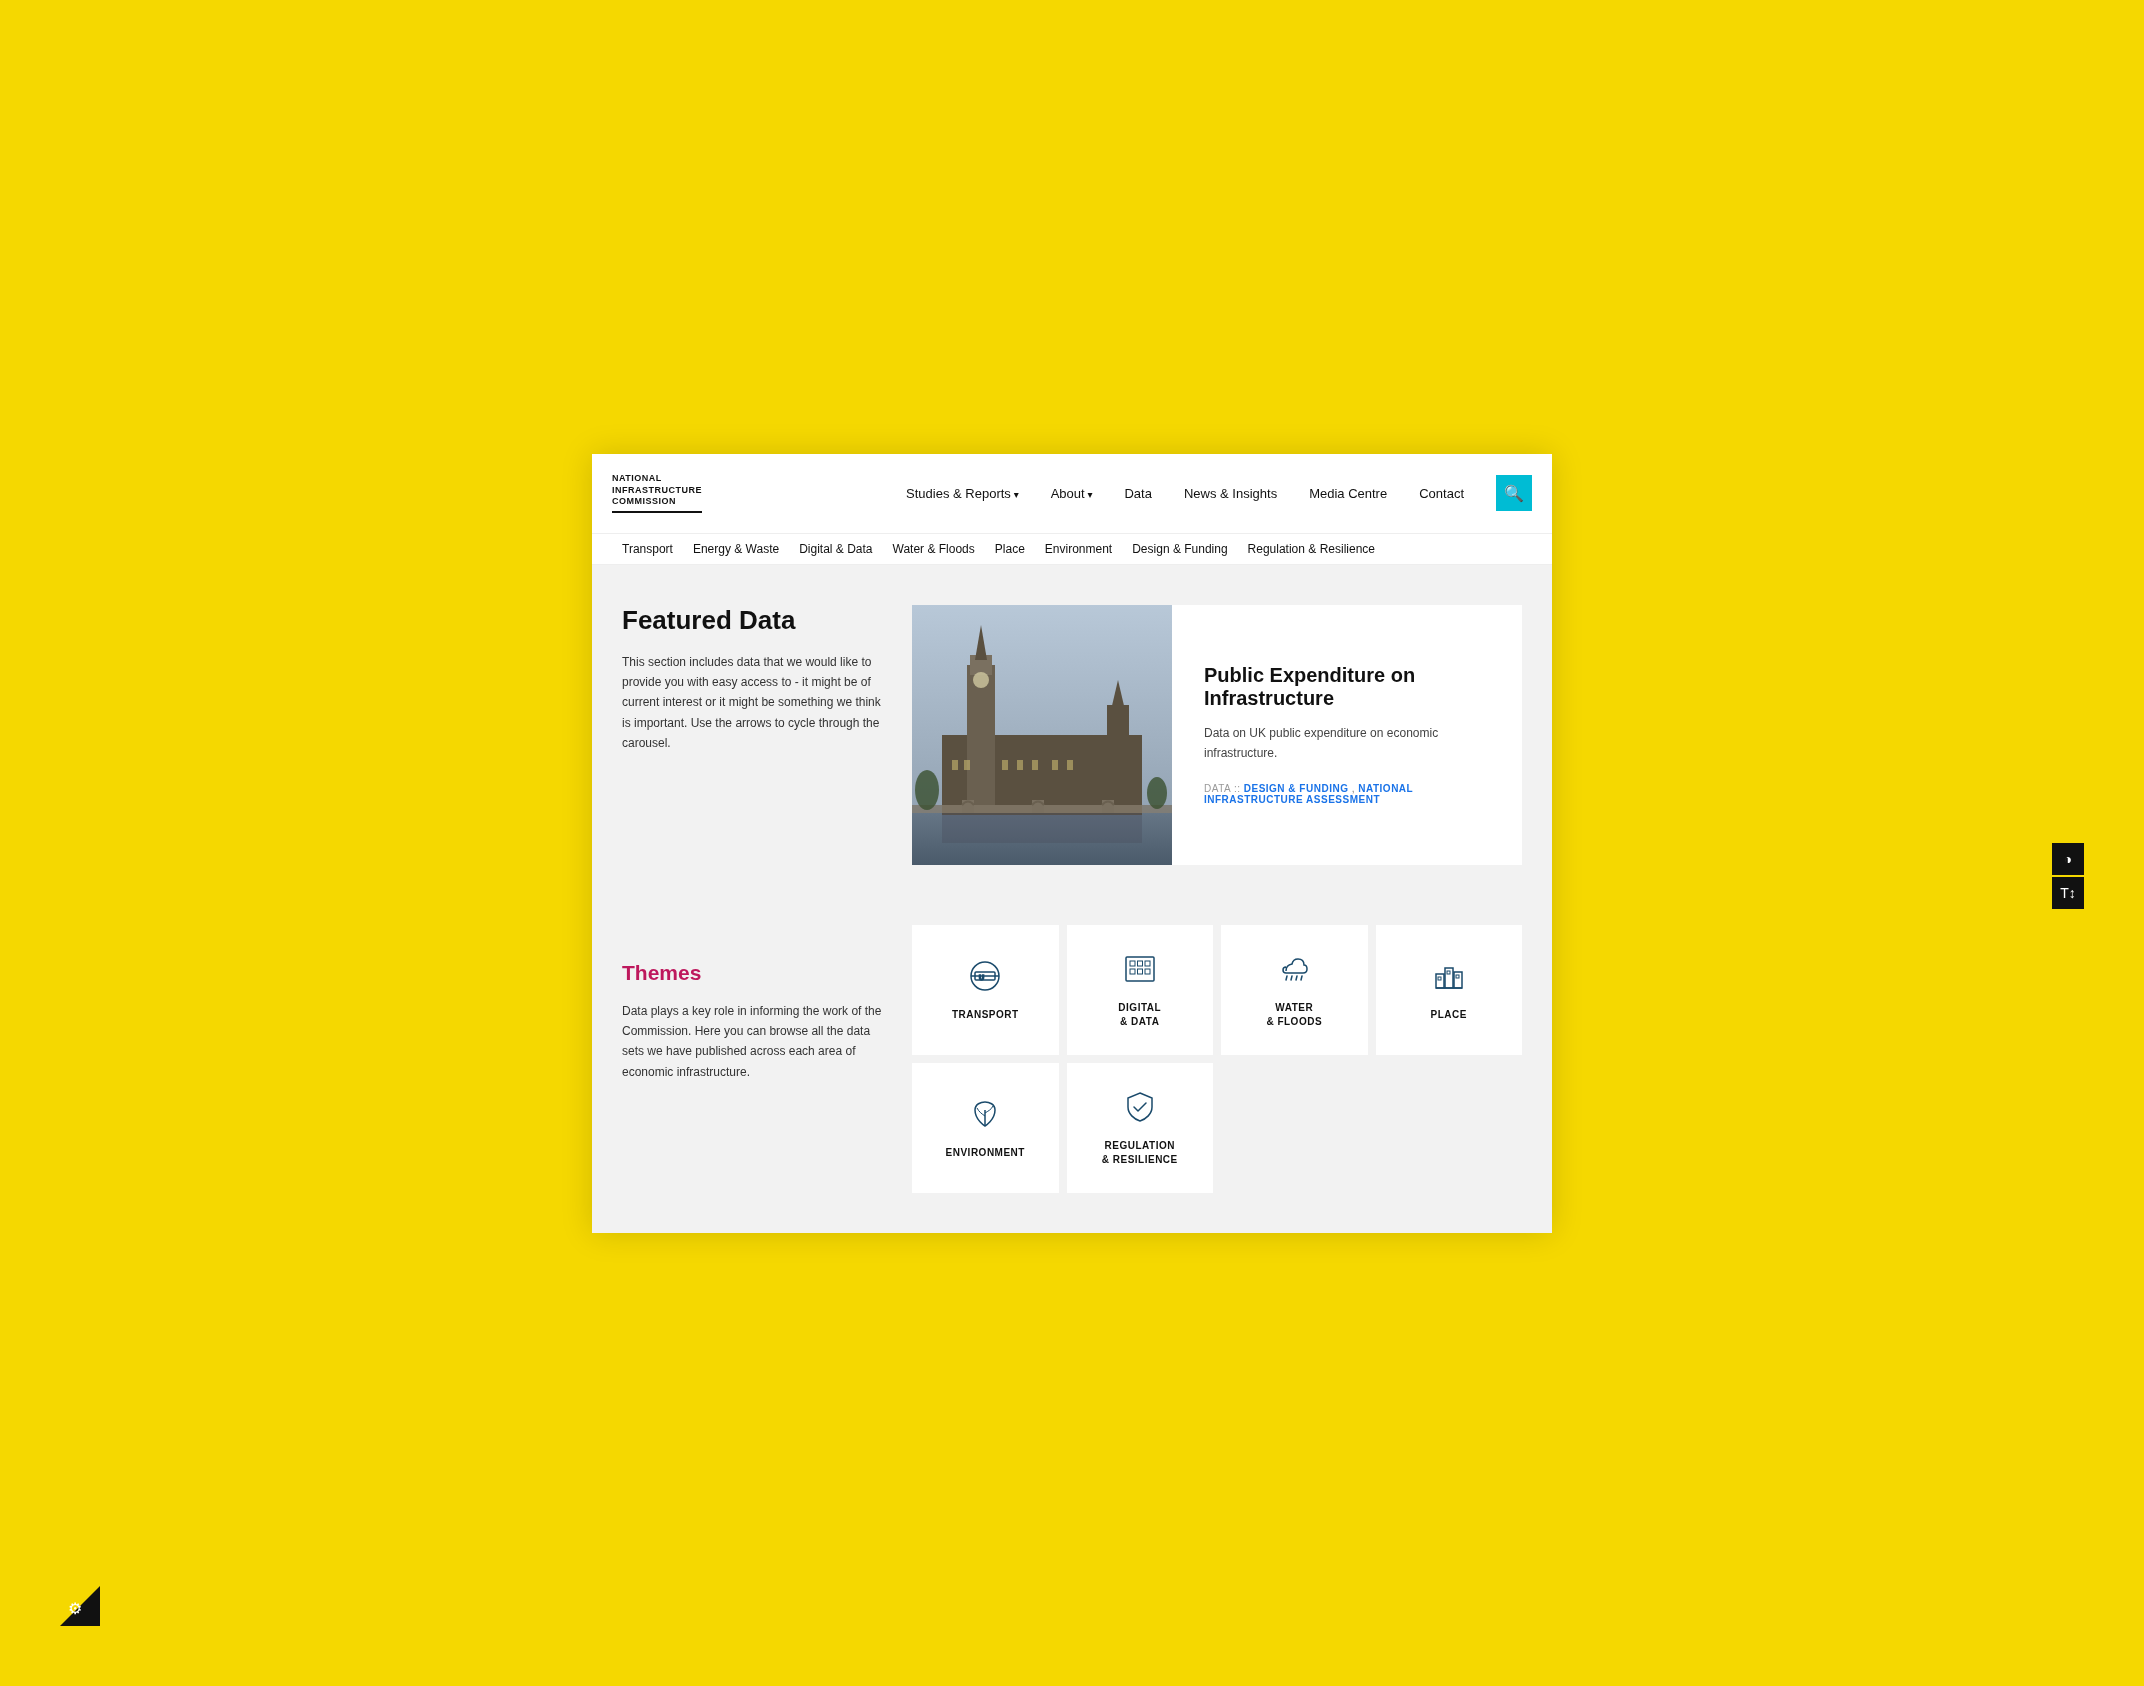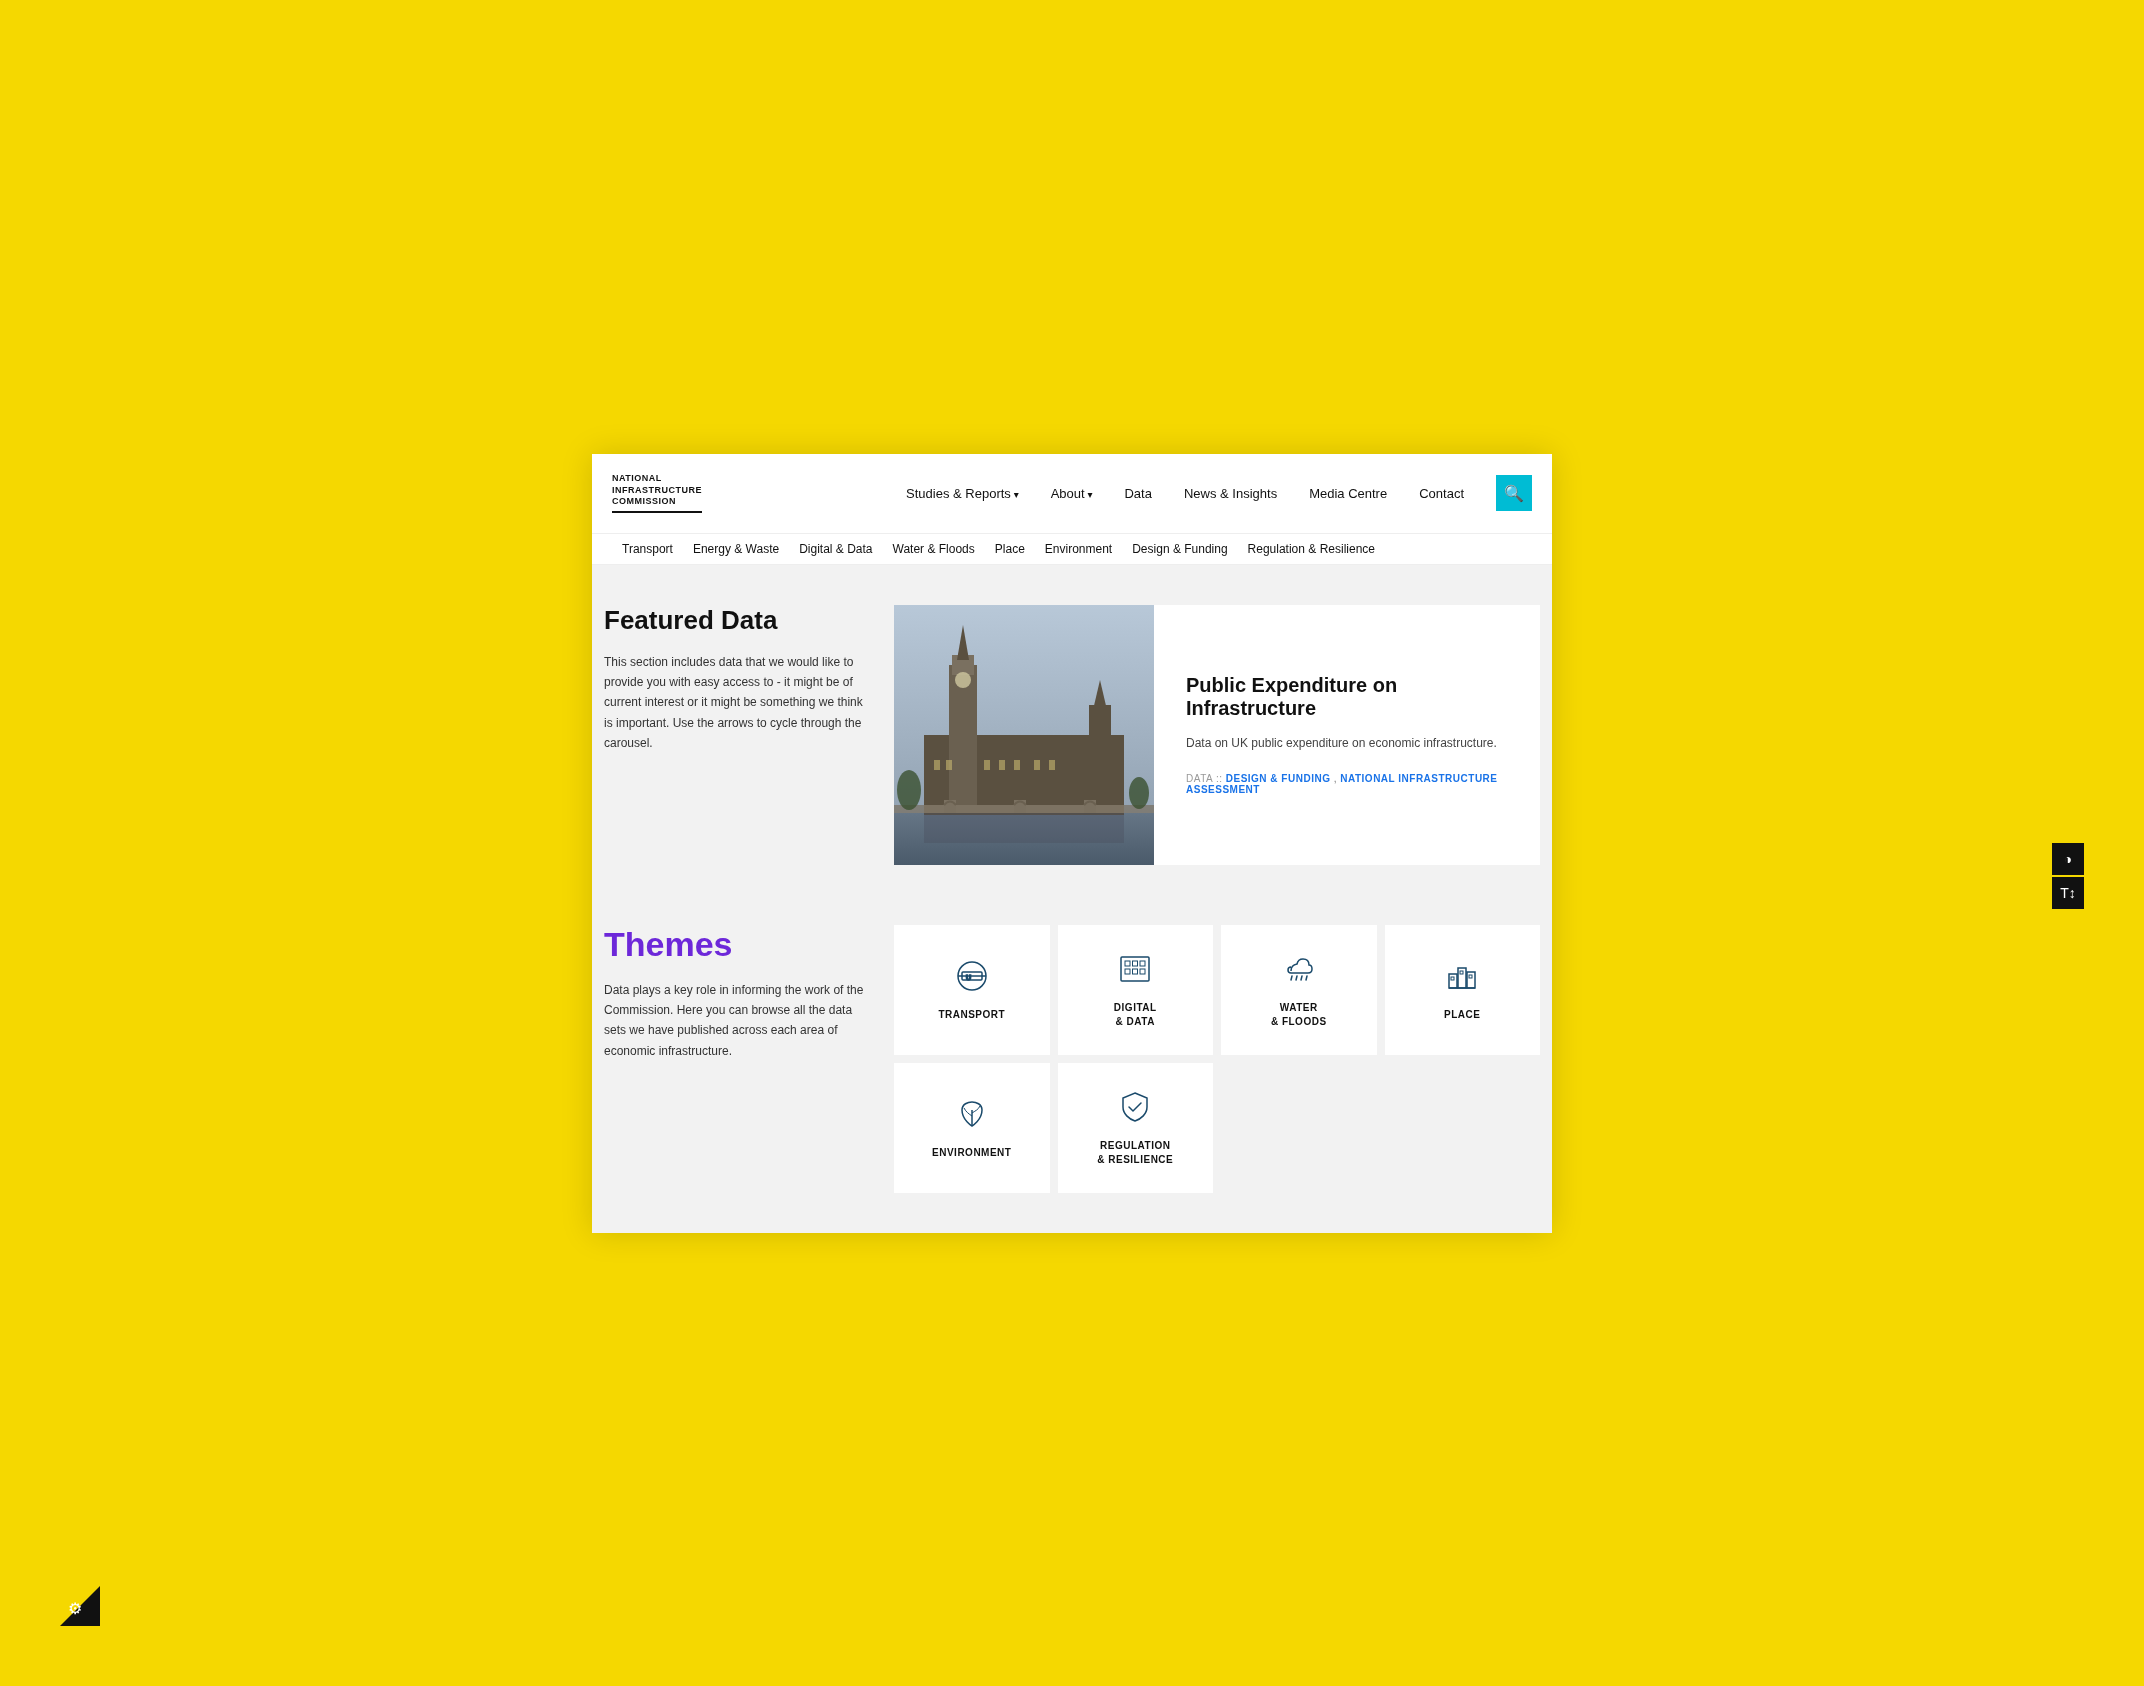--- a/index.html
+++ b/index.html
@@ -80,21 +80,21 @@
     }
     .sub-nav a {
       text-decoration: none;
       color: #111;
       font-size: 12px;
     }
 
     
     .main-content {
       background: #f2f2f2;
-      padding: 40px 12px;
+      padding: 40px 30px;
     }
 
     
     .featured-data {
       background: #f2f2f2;
       display: flex;
       gap: 30px;
       margin-bottom: 60px;
     }
     .featured-left {
@@ -200,24 +200,25 @@
     
     .themes-section {
       display: flex;
       gap: 30px;
     }
     .themes-left {
       width: 260px;
       flex-shrink: 0;
     }
     .themes-left h2 {
-      font-size: 34px;
+      font-size: 21px;
       font-weight: 900;
-      color: #6d28d9;
+      color: #be185d;
       margin-bottom: 16px;
+      margin-top: 36px;
     }
     .themes-left p {
       font-size: 12px;
       color: #333;
       line-height: 1.7;
     }
     .themes-grid {
       flex: 1;
       display: grid;
       grid-template-columns: repeat(4, 1fr);

